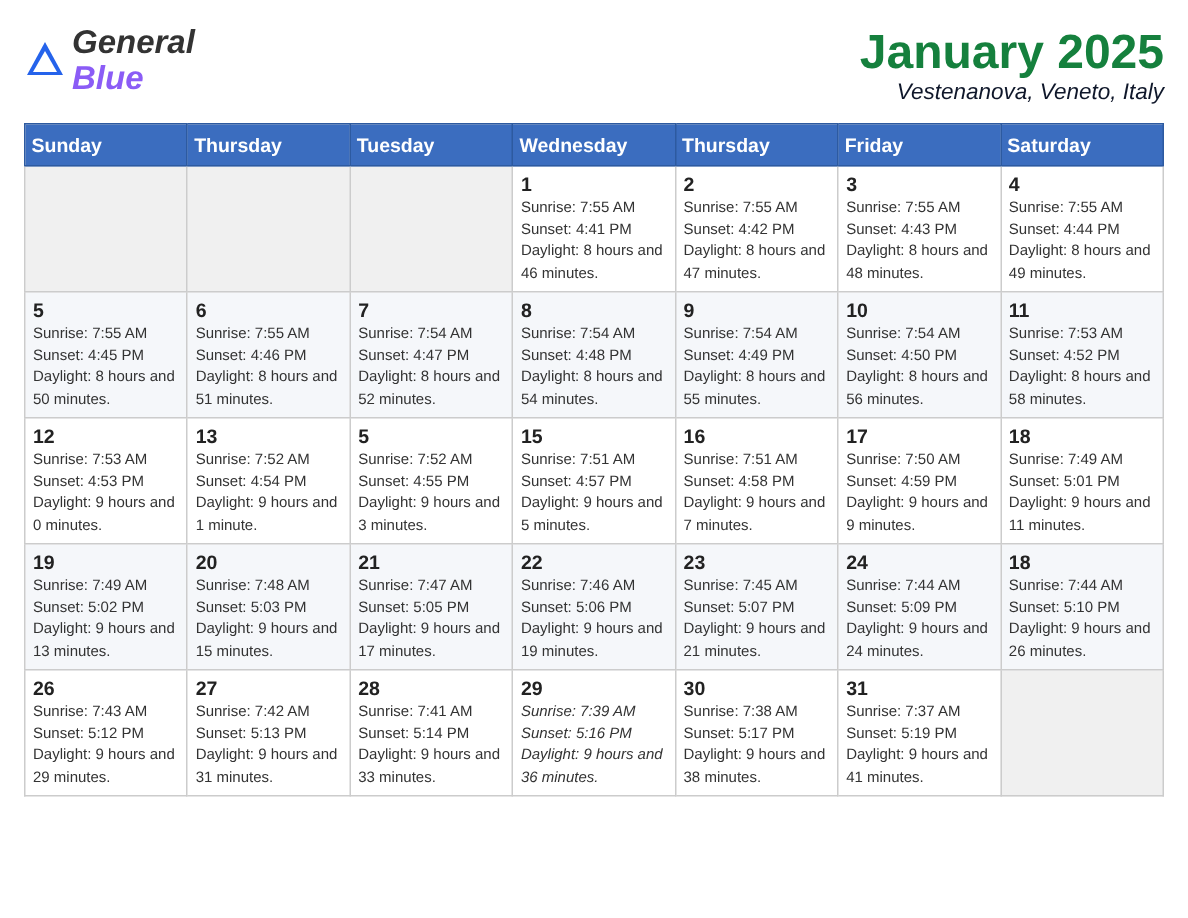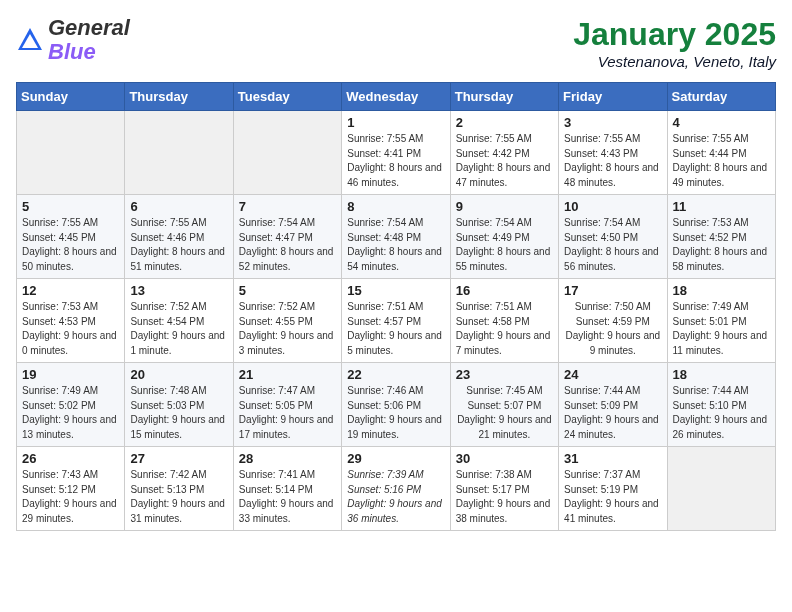--- a/index.html
+++ b/index.html
@@ -220,21 +220,21 @@
 Daylight: 9 hours and 5 minutes.</div>
         </td>
         <td>
           <span class="day-num">16</span>
           <div class="day-info" style="white-space: pre-line;">Sunrise: 7:51 AM
 Sunset: 4:58 PM
 Daylight: 9 hours and 7 minutes.</div>
         </td>
         <td>
           <span class="day-num">17</span>
-          <div class="day-info" style="white-space: pre-line; text-align: center;">Sunrise: 7:50 AM
+          <div class="day-info" style="white-space: pre-line;">Sunrise: 7:50 AM
 Sunset: 4:59 PM
 Daylight: 9 hours and 9 minutes.</div>
         </td>
         <td>
           <span class="day-num">18</span>
           <div class="day-info" style="white-space: pre-line;">Sunrise: 7:49 AM
 Sunset: 5:01 PM
 Daylight: 9 hours and 11 minutes.</div>
         </td>
       </tr>
@@ -258,21 +258,21 @@
 Daylight: 9 hours and 17 minutes.</div>
         </td>
         <td>
           <span class="day-num">22</span>
           <div class="day-info" style="white-space: pre-line;">Sunrise: 7:46 AM
 Sunset: 5:06 PM
 Daylight: 9 hours and 19 minutes.</div>
         </td>
         <td>
           <span class="day-num">23</span>
-          <div class="day-info" style="white-space: pre-line; text-align: center;">Sunrise: 7:45 AM
+          <div class="day-info" style="white-space: pre-line;">Sunrise: 7:45 AM
 Sunset: 5:07 PM
 Daylight: 9 hours and 21 minutes.</div>
         </td>
         <td>
           <span class="day-num">24</span>
           <div class="day-info" style="white-space: pre-line;">Sunrise: 7:44 AM
 Sunset: 5:09 PM
 Daylight: 9 hours and 24 minutes.</div>
         </td>
         <td>

